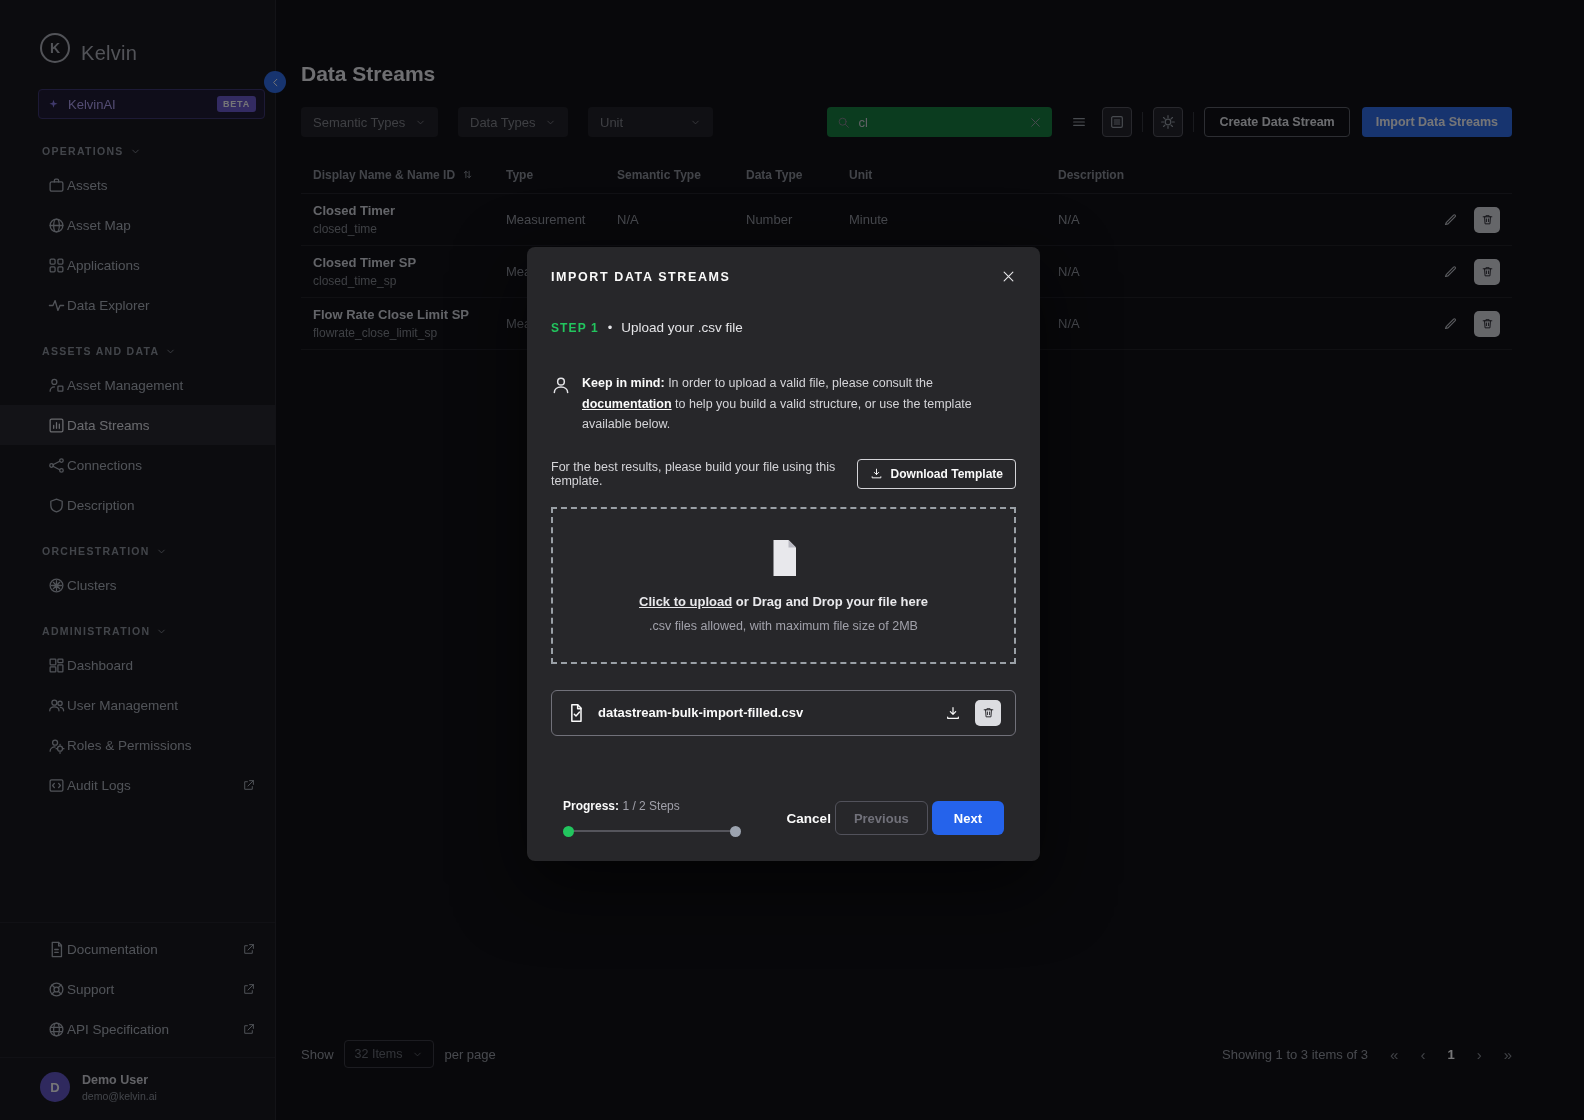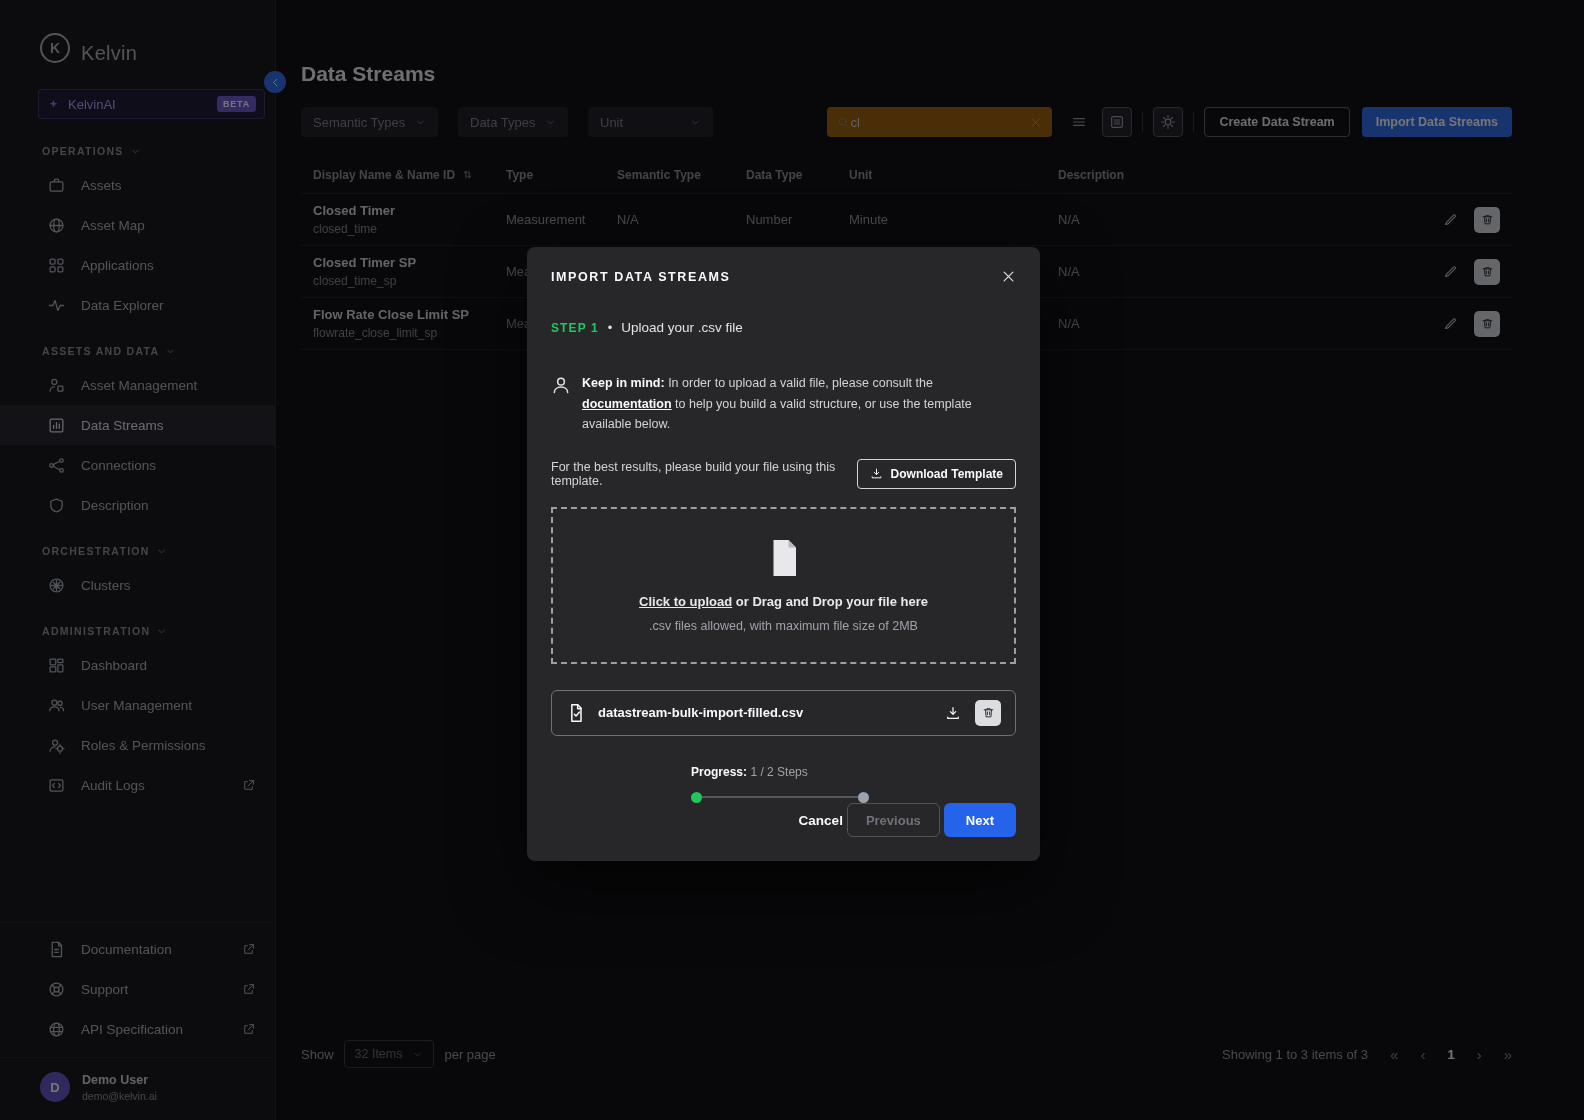--- a/index.html
+++ b/index.html
@@ -39,21 +39,21 @@
     margin-left:auto; background:#6d5bd0; color:#fff; font-size:9px; font-weight:bold;
     letter-spacing:.8px; border-radius:3px; padding:3px 6px;
   }
 
   .sb-section-title {
     display:flex; align-items:center; gap:6px;
     padding:20px 16px 8px 42px; font-size:10.5px; font-weight:bold; letter-spacing:1.3px;
     color:#8f959c; cursor:pointer;
   }
   .sb-item {
-    height:40px; display:flex; align-items:center; gap:16px; padding:0 20px 0 48px;
+    height:40px; display:flex; align-items:center; gap:2px; padding:0 20px 0 48px;
     color:#aeb4bb; font-size:13.5px; cursor:pointer; white-space:nowrap;
   }
   .sb-item.active { background:#26262b; color:#e3e5e9; }
   .sb-item .ext-ic { margin-left:auto; }
   .sb-footer { margin-top:auto; border-top:1px solid #232327; padding-top:6px; }
   .sb-user {
     border-top:1px solid #232327; margin-top:8px; padding:14px 16px 18px 40px;
     display:flex; align-items:center; gap:12px; cursor:pointer;
   }
   .avatar {
@@ -69,22 +69,22 @@
 
   .toolbar { margin-top:20px; display:flex; align-items:center; height:32px; }
   .pill {
     height:30px; background:#202024; border-radius:4px; color:#85878c; font-size:13px;
     display:flex; align-items:center; justify-content:space-between; padding:0 12px; cursor:pointer;
   }
   .pill + .pill { margin-left:20px; }
   .pill.w1 { width:137px; } .pill.w2 { width:110px; } .pill.w3 { width:125px; }
 
   .searchbox {
-    margin-left:auto; width:225px; height:30px; background:#a16207; border-radius:4px;
-    display:flex; align-items:center; gap:0; padding:0 10px; color:#c9cbd1;
+    margin-left:auto; width:225px; height:30px; background:#15803d; border-radius:4px;
+    display:flex; align-items:center; gap:8px; padding:0 10px; color:#c9cbd1;
   }
   .searchbox input {
     flex:1; background:transparent; border:none; outline:none; color:#d3d5da; font-size:13px;
     font-family:"Liberation Sans", sans-serif; min-width:0;
   }
   .icon-btn {
     width:30px; height:30px; display:flex; align-items:center; justify-content:center;
     background:transparent; border:none; color:#9aa0a6; cursor:pointer; border-radius:4px; padding:0;
   }
   .icon-btn.boxed { border:1px solid #54555c; background:#222327; }
@@ -167,21 +167,21 @@
   .dz-click { text-decoration:underline; }
   .dz-sub { margin-top:10px; font-size:12.5px; color:#a1a1aa; font-weight:normal; }
 
   .file-row {
     margin:26px 24px 0; height:46px; border:1px solid #71717a; border-radius:6px;
     display:flex; align-items:center; gap:12px; padding:0 14px;
   }
   .file-name { font-size:13px; font-weight:bold; color:#fafafa; }
   .file-actions { margin-left:auto; display:flex; align-items:center; gap:14px; }
 
-  .modal-footer { margin-top:auto; padding:0 24px; display:flex; align-items:center;flex-direction:column; }
+  .modal-footer { margin-top:auto; padding:0 36px; display:flex; align-items:center; }
   .progress-block { width:185px; }
   .progress-labels { font-size:12px; }
   .progress-name { font-weight:bold; color:#fafafa; }
   .progress-val { color:#a1a1aa; }
   .slider { position:relative; margin-top:12px; height:12px; width:178px; }
   .slider .track { position:absolute; top:5px; left:4px; right:4px; height:2px; background:#55555c; }
   .slider .dot-start { position:absolute; left:0; top:1px; width:11px; height:11px; border-radius:50%; background:#22c55e; cursor:pointer; }
   .slider .dot-end { position:absolute; right:0; top:1px; width:11px; height:11px; border-radius:50%; background:#9ca3af; cursor:pointer; }
   .footer-btns { margin-left:auto; display:flex; align-items:center; gap:4px; }
   .btn-cancel { background:none; border:none; color:#fafafa; font-size:13.5px; font-weight:bold; cursor:pointer; font-family:inherit; }

